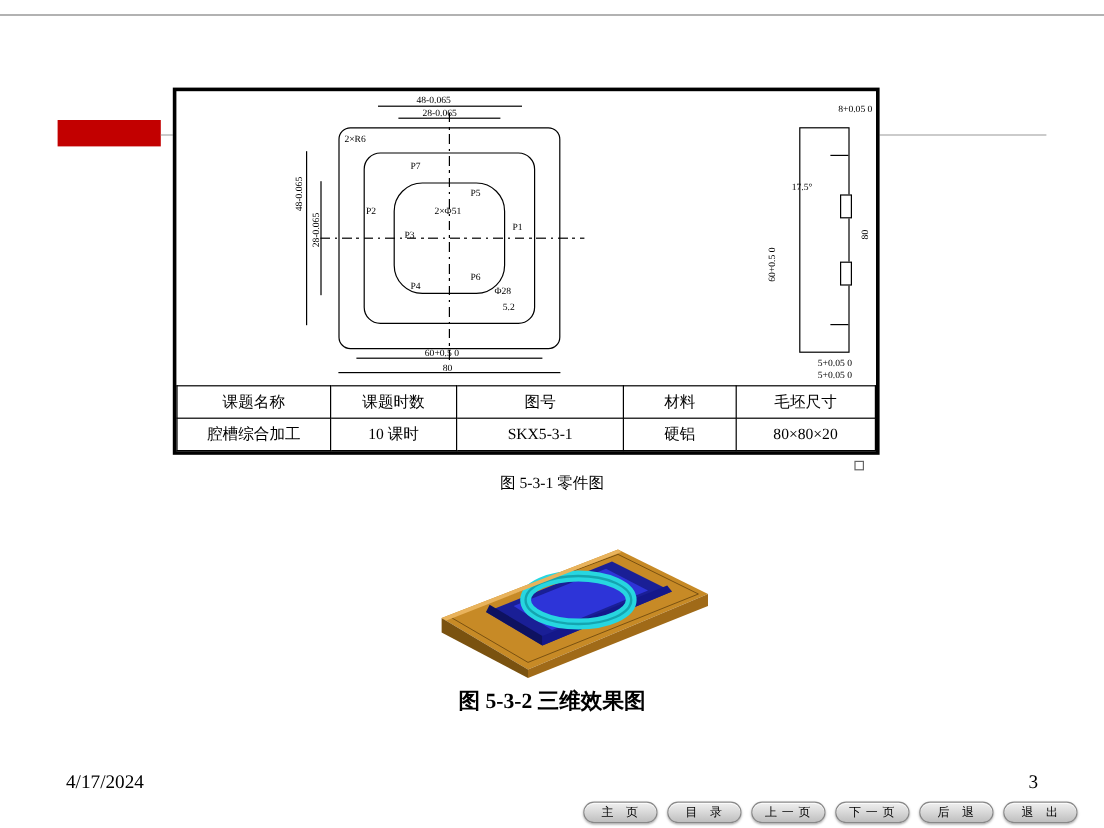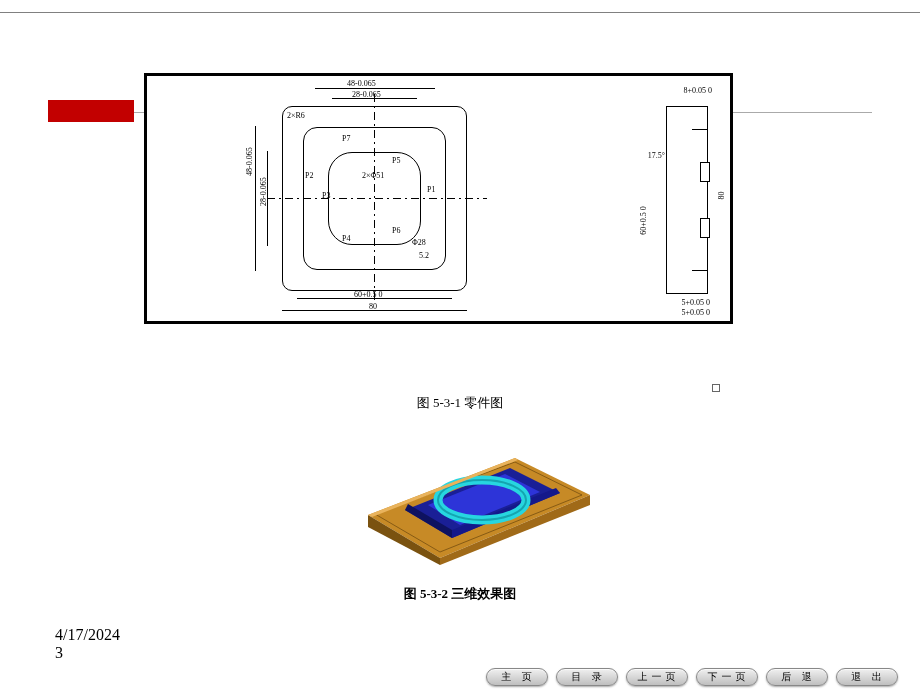--- a/index.html
+++ b/index.html
@@ -158,38 +158,37 @@
       width: 100%;
       text-align: center;
     }
     .render-box {
       width: 280px;
       height: 155px;
       margin: 0 auto;
       position: relative;
     }
     .render-caption {
-      font-size: 13px;
+      font-size: 18px;
       font-family: "SimSun", serif;
       font-weight: bold;
-      margin-top: 20px;
+      margin-top: 7px;
     }
     
     .footer {
       position: absolute;
       bottom: 28px;
       left: 0;
       width: 100%;
       padding: 0 55px;
       display: flex;
       justify-content: space-between;
       font-size: 16px;
       font-family: "Times New Roman", serif;
       color: #000;
-      flex-direction: column;
     }
     .nav-bar {
       position: absolute;
       bottom: 4px;
       right: 22px;
       display: flex;
       gap: 8px;
       align-items: flex-end;
     }
     .nav-btn {
@@ -235,21 +234,21 @@
     <div class="centerline-v cl-v"></div>
 
     <div class="dim-line" style="left:168px;top:12px;width:120px"></div>
     <div class="dim-line" style="left:185px;top:22px;width:85px"></div>
     <div class="dim" style="left:200px;top:3px">48-0.065</div>
     <div class="dim" style="left:205px;top:14px">28-0.065</div>
     <div class="dim" style="left:140px;top:35px">2×R6</div>
 
     <div class="dim" style="left:195px;top:58px">P7</div>
     <div class="dim" style="left:245px;top:80px">P5</div>
-    <div class="dim" style="left:175px;top:115px">P3</div>
+    <div class="dim" style="left:190px;top:115px">P3</div>
     <div class="dim" style="left:158px;top:95px">P2</div>
     <div class="dim" style="left:195px;top:158px">P4</div>
     <div class="dim" style="left:280px;top:109px">P1</div>
     <div class="dim" style="left:245px;top:150px">P6</div>
     <div class="dim" style="left:215px;top:95px">2×Φ51</div>
 
     <div class="dim-line-v" style="left:108px;top:50px;height:145px"></div>
     <div class="dim-line-v" style="left:120px;top:75px;height:95px"></div>
     <div class="dim" style="left:98px;top:100px;transform:rotate(-90deg);transform-origin:left top">48-0.065</div>
     <div class="dim" style="left:112px;top:130px;transform:rotate(-90deg);transform-origin:left top">28-0.065</div>
@@ -261,30 +260,44 @@
     <div class="dim-line" style="left:135px;top:234px;width:185px"></div>
     <div class="dim" style="left:207px;top:214px">60+0.5 0</div>
     <div class="dim" style="left:222px;top:226px">80</div>
 
     <div class="side-view">
       <div class="side-step" style="top:22px"></div>
       <div class="side-step" style="bottom:22px"></div>
       <div class="side-notch" style="top:55px"></div>
       <div class="side-notch" style="bottom:55px"></div>
     </div>
-    <div class="dim" style="right:18px;top:10px">8+0.05 0</div>
+    <div class="dim" style="right:3px;top:10px">8+0.05 0</div>
     <div class="dim" style="right:5px;top:115px;transform:rotate(-90deg)">80</div>
     <div class="dim" style="right:72px;top:140px;transform:rotate(-90deg)">60+0.5 0</div>
-    <div class="dim" style="right:65px;top:75px">17.5°</div>
+    <div class="dim" style="right:53px;top:75px">17.5°</div>
     <div class="dim" style="right:20px;top:222px">5+0.05 0</div>
     <div class="dim" style="right:20px;top:232px">5+0.05 0</div>
   </div>
 
   <table class="title-table">
     <tbody>
+        <tr>
+      <td style="width:22%">课题名称</td>
+      <td style="width:18%">课题时数</td>
+      <td style="width:24%">图号</td>
+      <td style="width:16%">材料</td>
+      <td style="width:20%">毛坯尺寸</td>
+    </tr>
+    <tr>
+      <td>腔槽综合加工</td>
+      <td>10 课时</td>
+      <td>SKX5-3-1</td>
+      <td>硬铝</td>
+      <td>80×80×20</td>
+    </tr>
   </tbody>
     </table>
 </div>
 
 <div class="fig-caption" style="position:absolute;top:390px;left:0;width:100%">图 5-3-1 零件图</div>
 
 <div class="small-box" style="top:384px;left:712px"></div>
 
 <div class="render-wrap">
   <div class="render-box">

